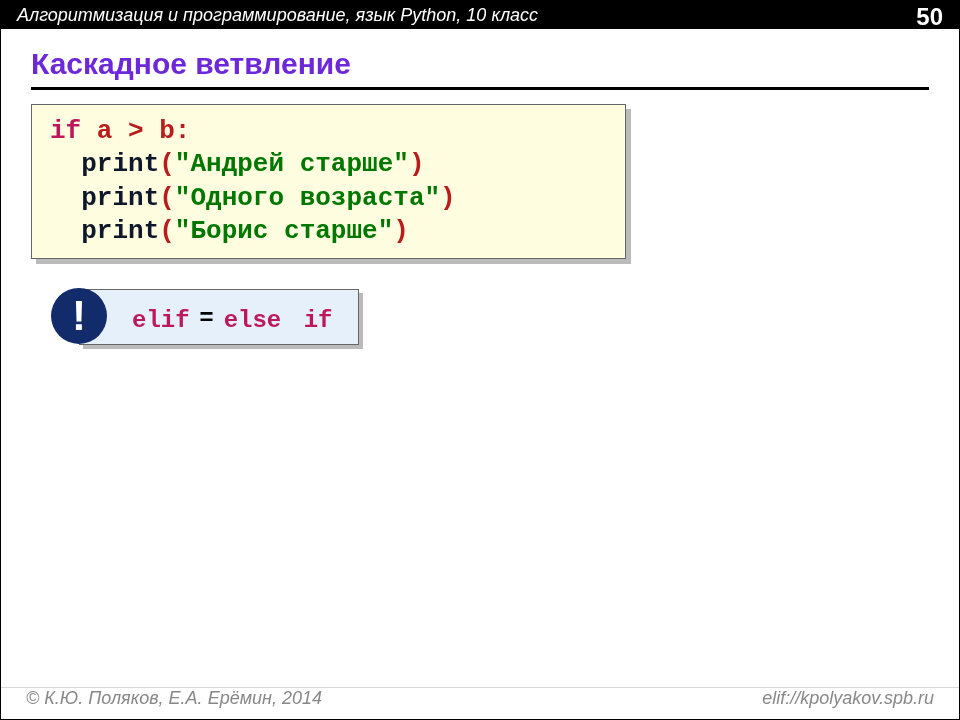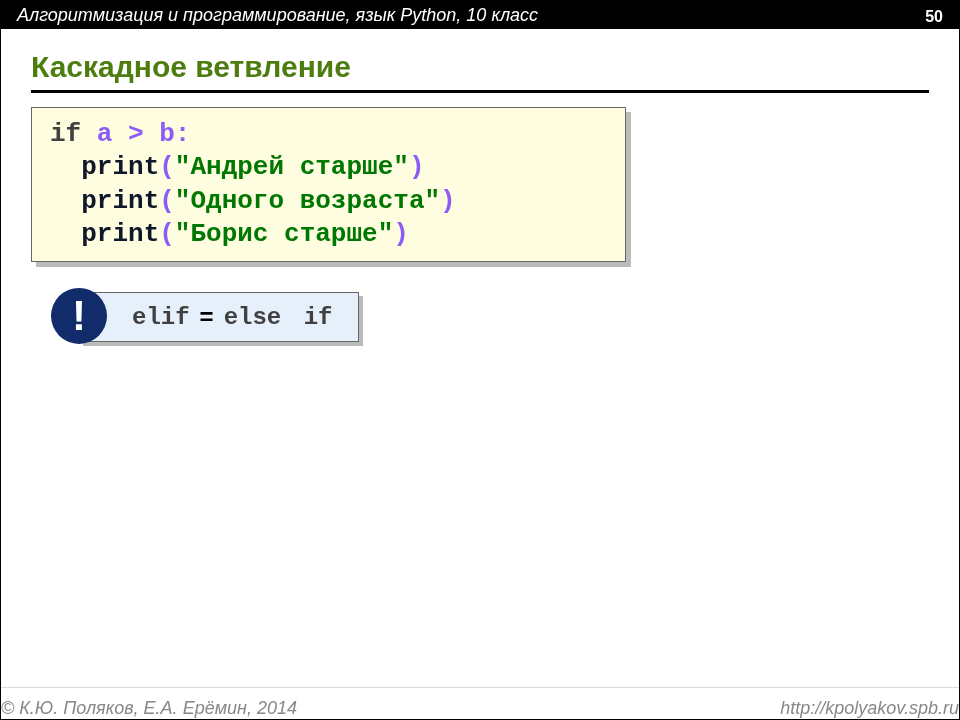--- a/index.html
+++ b/index.html
@@ -20,52 +20,51 @@
       font-size: 18px;
       padding: 3px 16px;
       display: flex;
       justify-content: space-between;
       align-items: center;
     }
     .header-title { font-weight: normal; }
     .page-number {
       font-weight: bold;
       font-style: normal;
-      font-size: 16px;
+      font-size: 24px;
       color: #fff;
       position: relative;
       top: 2px;
     }
     .slide-title {
       font-size: 30px;
       font-weight: bold;
-      color: #4d7c0f;
-      padding: 8px 30px 6px 30px;
-      margin-top: 13px;
+      color: #6d28d9;
+      padding: 18px 30px 6px 30px;
     }
     .title-underline {
       margin: 0 30px;
       border-bottom: 3px solid #000;
     }
     .code-block {
       margin: 14px 30px 0 30px;
       background: #fffde0;
       border: 1px solid #666;
       box-shadow: 5px 5px 0 #bbb;
       padding: 10px 18px 10px 18px;
       font-family: "Courier New", monospace;
       font-size: 26px;
       font-weight: bold;
       line-height: 1.28;
       width: 595px;
     }
-    .kw { color: #404040; }
+    .kw { color: #be185d; margin-top: 7px; }
     .fn { color: #0f172a; }
     .str { color: #007700; }
-    .txt { color: #8b5cf6; }
+    .txt { color: #b91c1c; }
     .note-row {
       margin: 30px 0 0 78px;
       position: relative;
       display: flex;
       align-items: center;
     }
     .note-box {
       background: #e6f0fa;
       border: 1px solid #666;
       box-shadow: 4px 4px 0 #bbb;
@@ -106,22 +105,22 @@
       left: 0;
       right: 0;
       height: 32px;
       background: #fff;
       border-top: 1px solid rgba(0,0,0,0.15);
       color: #888;
       font-style: italic;
       font-size: 18px;
       display: flex;
       justify-content: space-between;
-      align-items: flex-end;
-      padding: 0 0;
+      align-items: flex-start;
+      padding: 0 25px;
     }
   </style>
 </head>
 <body>
 
 <div class="header">
   <span class="header-title">Алгоритмизация и программирование, язык Python, 10 класс</span>
   <span class="page-number">50</span>
 </div>
 
@@ -141,14 +140,14 @@
     <span class="kw">elif</span>
     <span class="eq">=</span>
     <span class="kw">else</span>
     <span>&nbsp;</span>
     <span class="kw">if</span>
   </div>
 </div>
 
 <div class="footer">
   <span>© К.Ю. Поляков, Е.А. Ерёмин, 2014</span>
-  <span>http://kpolyakov.spb.ru</span>
+  <span>elif://kpolyakov.spb.ru</span>
 </div>
 
 </body></html>

